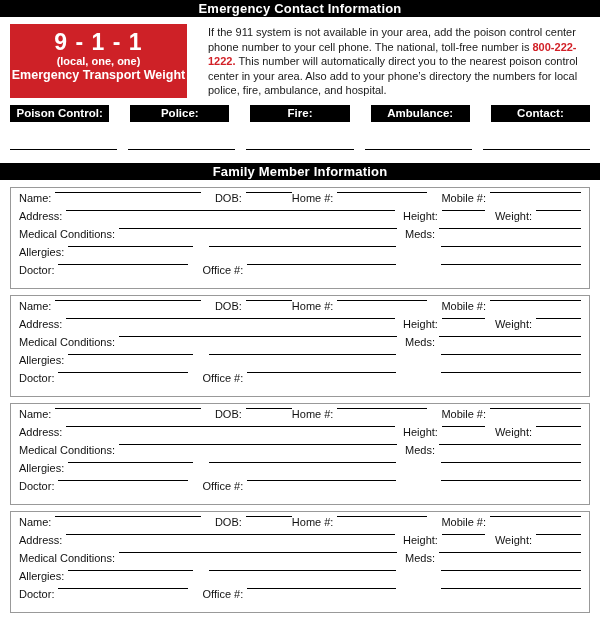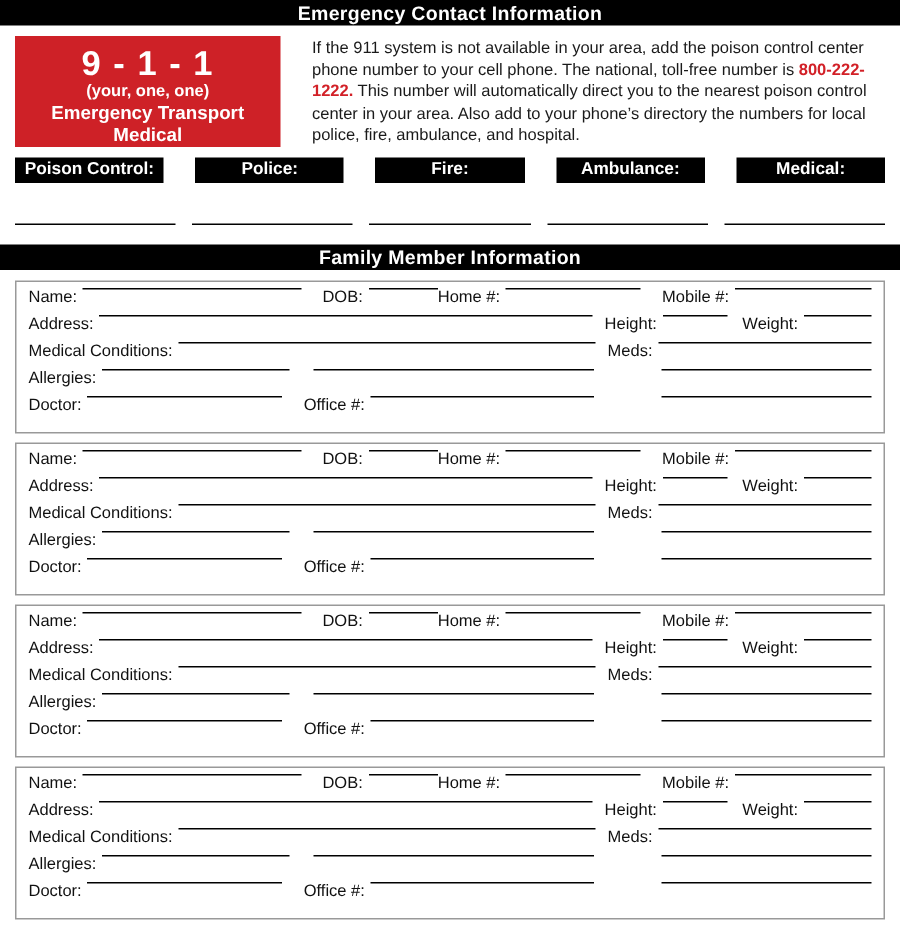--- a/index.html
+++ b/index.html
@@ -53,41 +53,41 @@
 </head>
 <body>
 
 <div class="page">
 
   <div class="title-bar">Emergency Contact Information</div>
 
   <div class="top-section">
     <div class="red-box">
       <div class="num">9 - 1 - 1</div>
-      <div class="phonetic">(your, one, one)</div>
-      <div class="subtitle">Emergency Transport Medical</div>
+      <div class="phonetic">(local, one, one)</div>
+      <div class="subtitle">Emergency Transport Weight</div>
     </div>
     <p class="intro"><span>If the 911 system is not available in your area, add the poison control center phone number to your cell phone. The national, toll-free number is </span><span class="phone">800-222-1222.</span><span> This number will automatically direct you to the nearest poison control center in your area. Also add to your phone’s directory the numbers for local police, fire, ambulance, and hospital.</span></p>
   </div>
 
   <div class="contacts-row">
     <div class="contact-col">
       <div class="contact-label">Poison Control:</div>
     </div>
     <div class="contact-col">
       <div class="contact-label">Police:</div>
     </div>
     <div class="contact-col">
       <div class="contact-label">Fire:</div>
     </div>
     <div class="contact-col">
       <div class="contact-label">Ambulance:</div>
     </div>
     <div class="contact-col">
-      <div class="contact-label">Medical:</div>
+      <div class="contact-label">Contact:</div>
     </div>
   </div>
 
   <div class="contacts-lines">
     <div class="contact-line"></div>
     <div class="contact-line"></div>
     <div class="contact-line"></div>
     <div class="contact-line"></div>
     <div class="contact-line"></div>
   </div>

